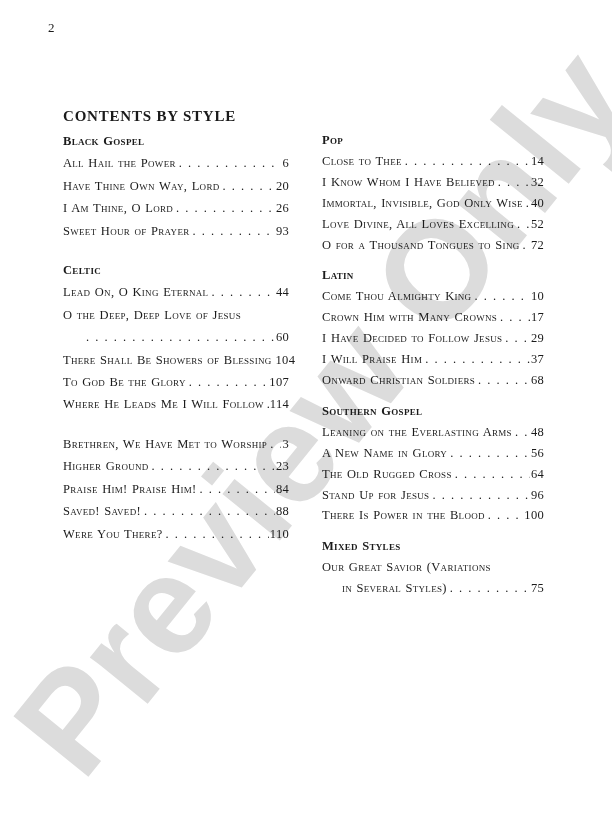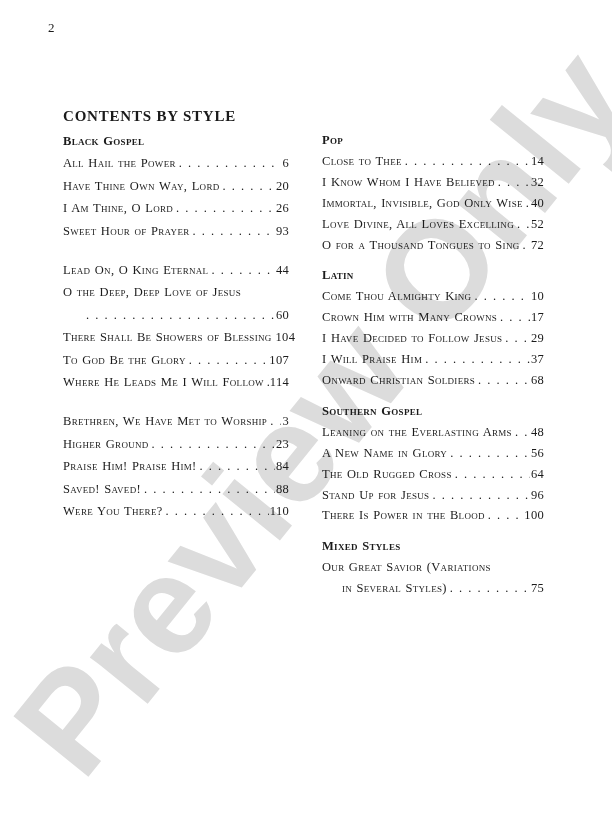--- a/index.html
+++ b/index.html
@@ -116,20 +116,21 @@
               <span class="dots">. . . . . . . . . . . . . . . . . . . . . . . . . . . . . . . . . . . . . . . . . . . . . . . . . . . . . . . . . . . . . . . . . . . . . . </span>
               <span class="pg">26</span>
             </div>
             <div class="entry-line">
               <span class="entry-title">Sweet Hour of Prayer</span>
               <span class="dots">. . . . . . . . . . . . . . . . . . . . . . . . . . . . . . . . . . . . . . . . . . . . . . . . . . . . . . . . . . . . . . . . . . . . . . </span>
               <span class="pg">93</span>
             </div>
           </div>
           <div class="section">
+            <div class="section-heading">Celtic</div>
             <div class="entry-line">
               <span class="entry-title">Lead On, O King Eternal</span>
               <span class="dots">. . . . . . . . . . . . . . . . . . . . . . . . . . . . . . . . . . . . . . . . . . . . . . . . . . . . . . . . . . . . . . . . . . . . . . </span>
               <span class="pg">44</span>
             </div>
             <div class="entry-line">
               <span class="entry-title">O the Deep, Deep Love of Jesus</span>
             </div>
             <div class="entry-line cont">
               <span class="dots">. . . . . . . . . . . . . . . . . . . . . . . . . . . . . . . . . . . . . . . . . . . . . . . . . . . . . . . . . . . . . . . . . . . . . . </span>

